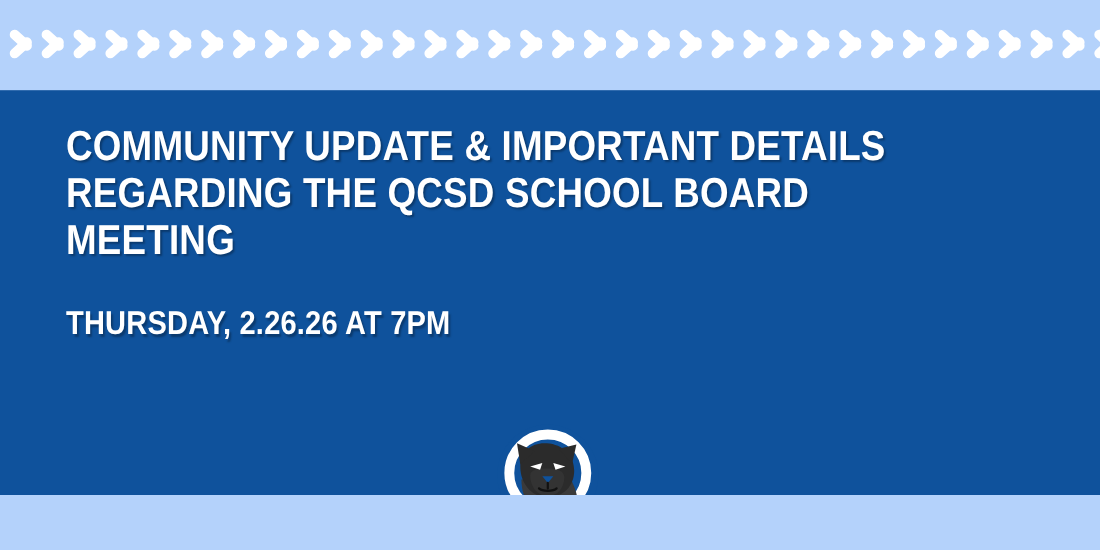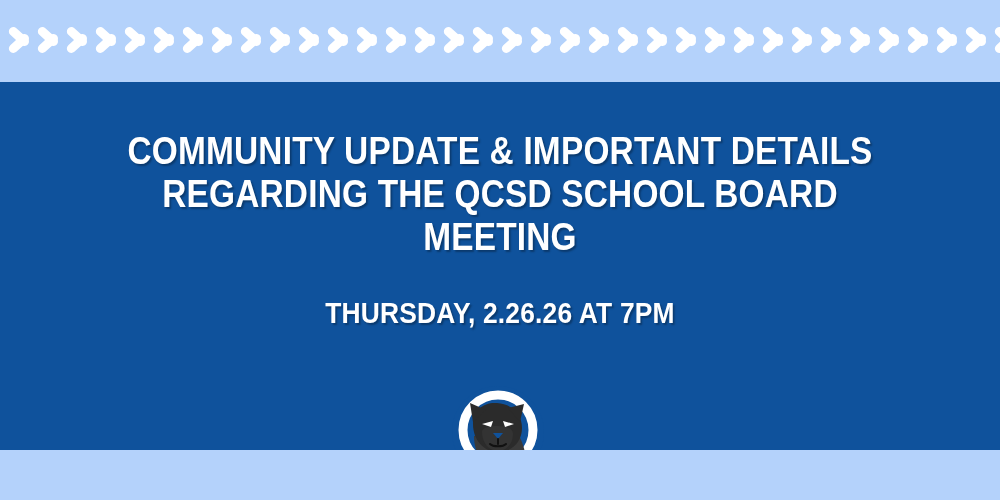--- a/index.html
+++ b/index.html
@@ -67,24 +67,23 @@
     bottom: 0;
     width: 1000px;
     height: 50px;
     background: #B4D2FB;
   }
 
   
   .content {
     position: absolute;
     left: 0;
-    top: 82px;
+    top: 64px;
     width: 1000px;
     height: 368px;
-    text-align: center;
   }
   .headline {
     margin: 0;
     padding: 0;
     position: absolute;
     left: 0;
     top: 48px;
     width: 1000px;
     color: #FFFFFF;
     font-family: "Liberation Sans Narrow", "Liberation Sans", sans-serif;

